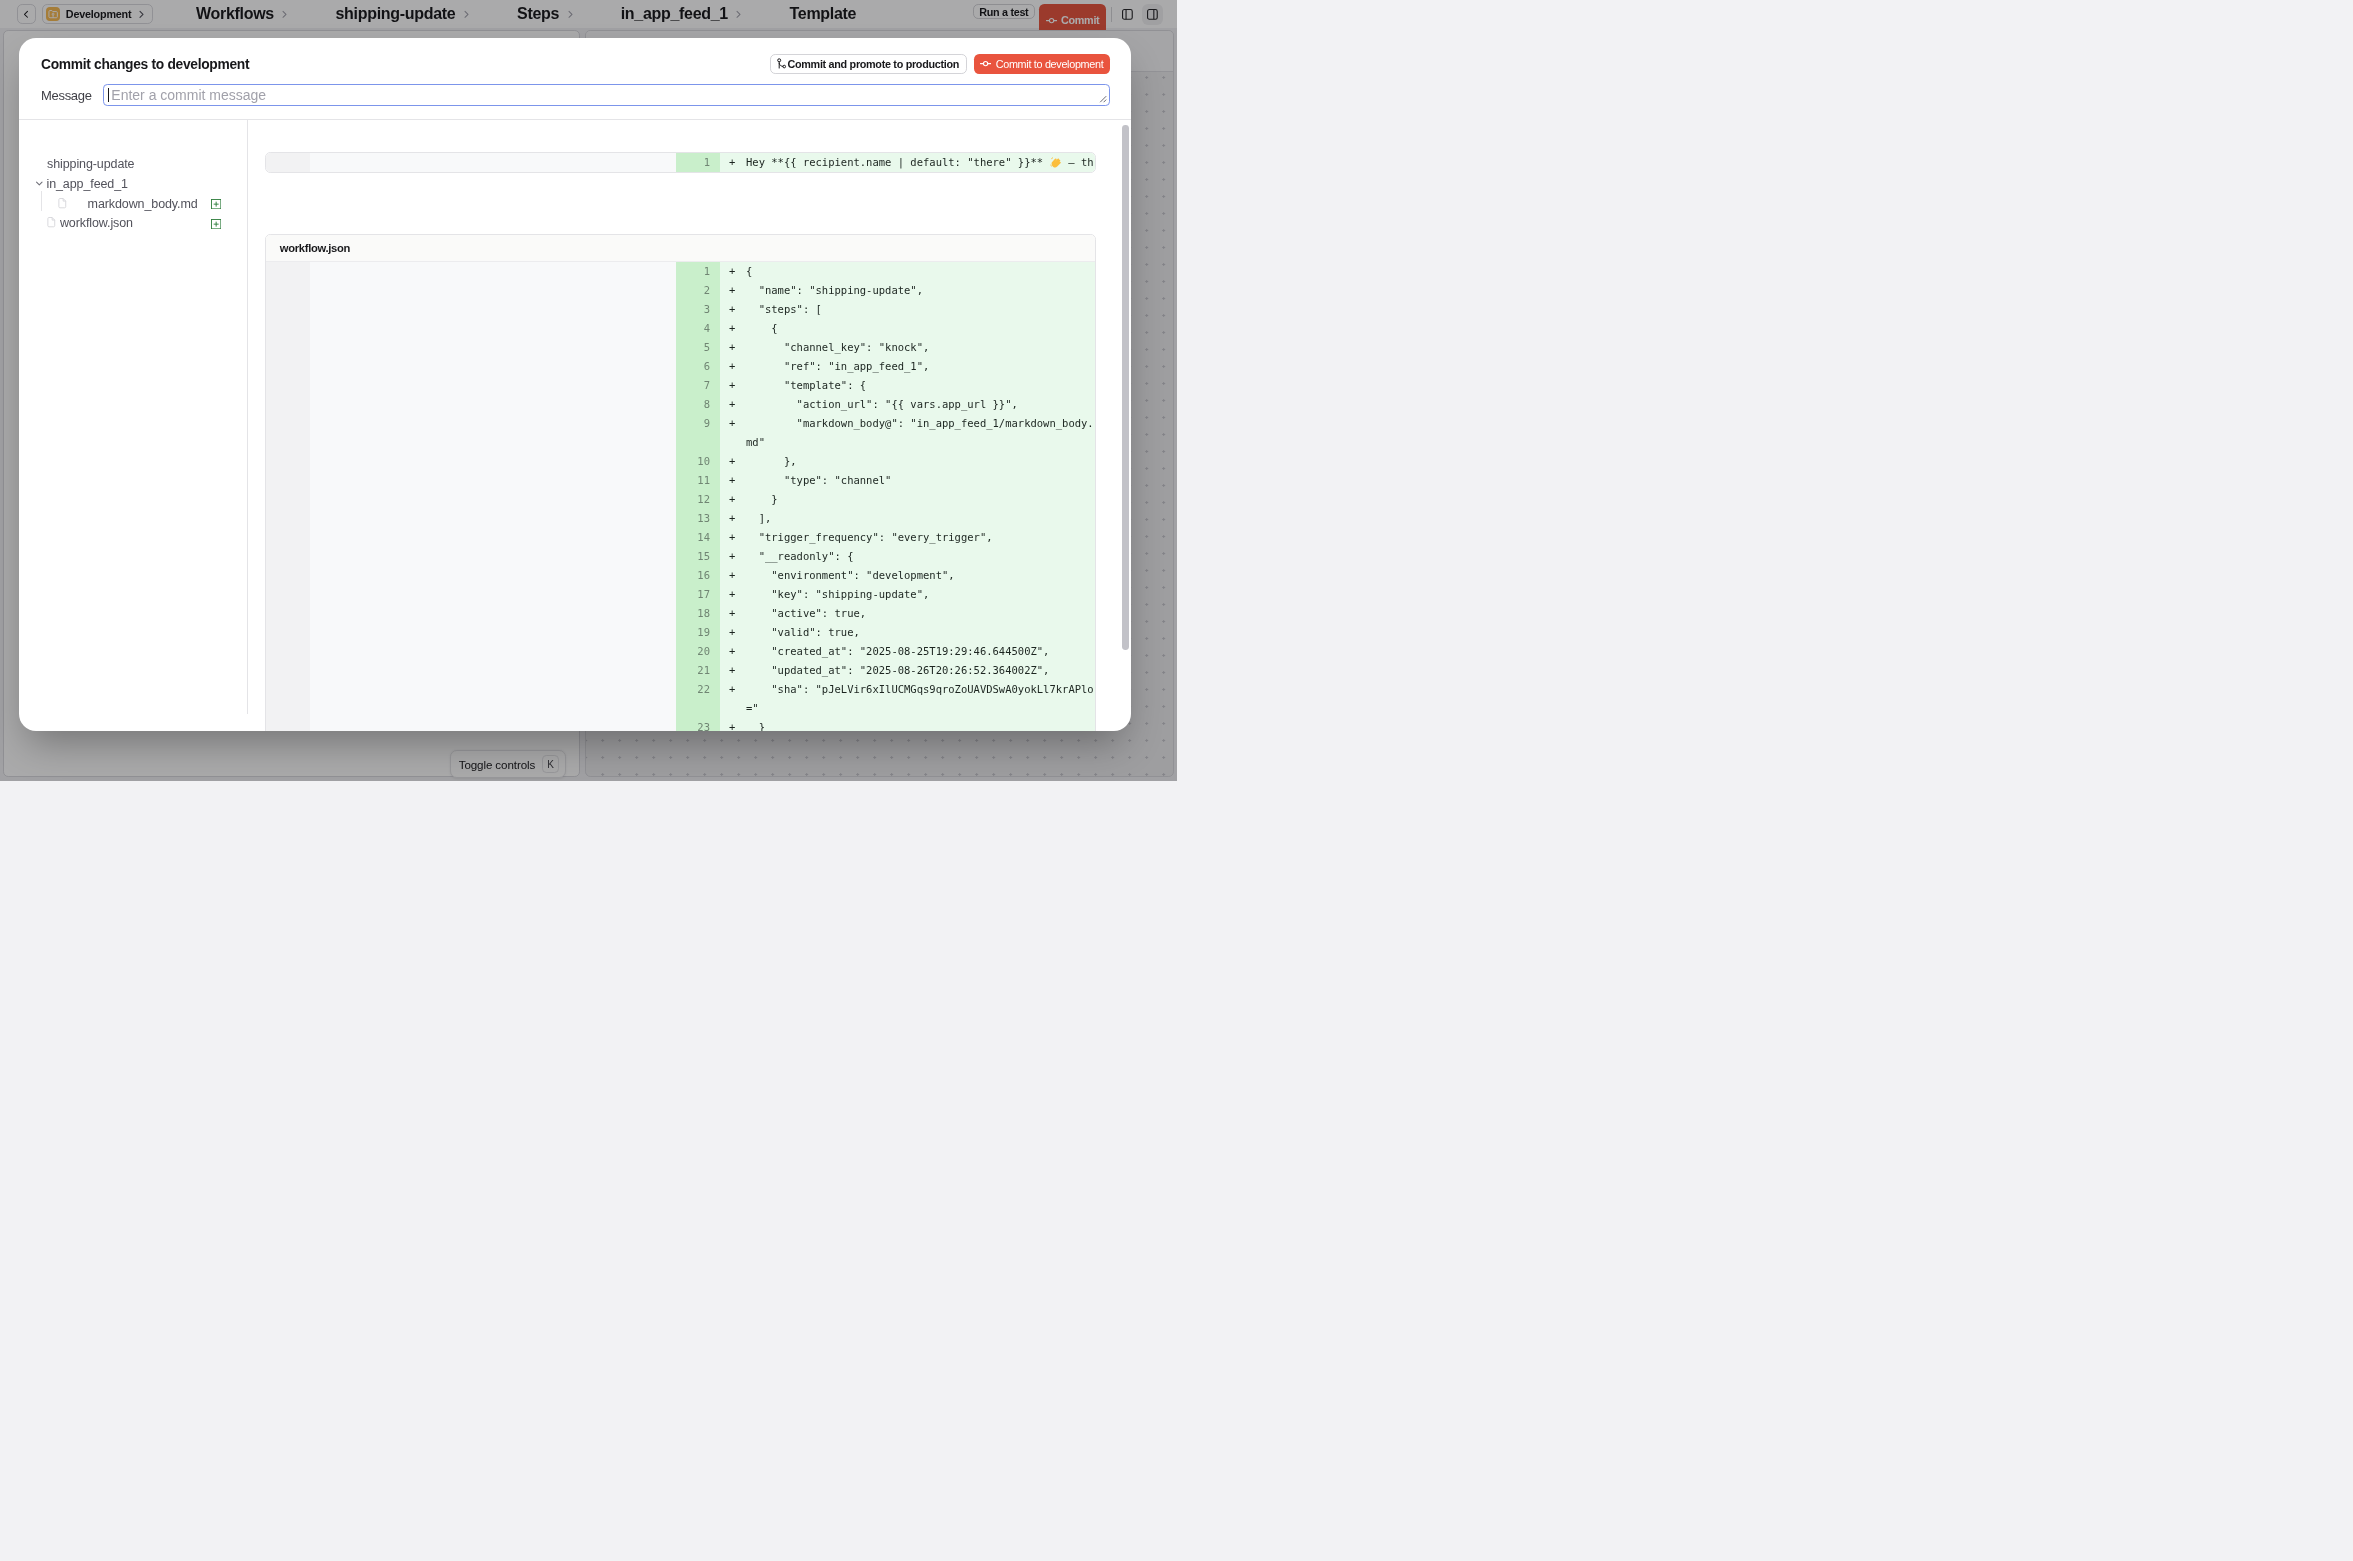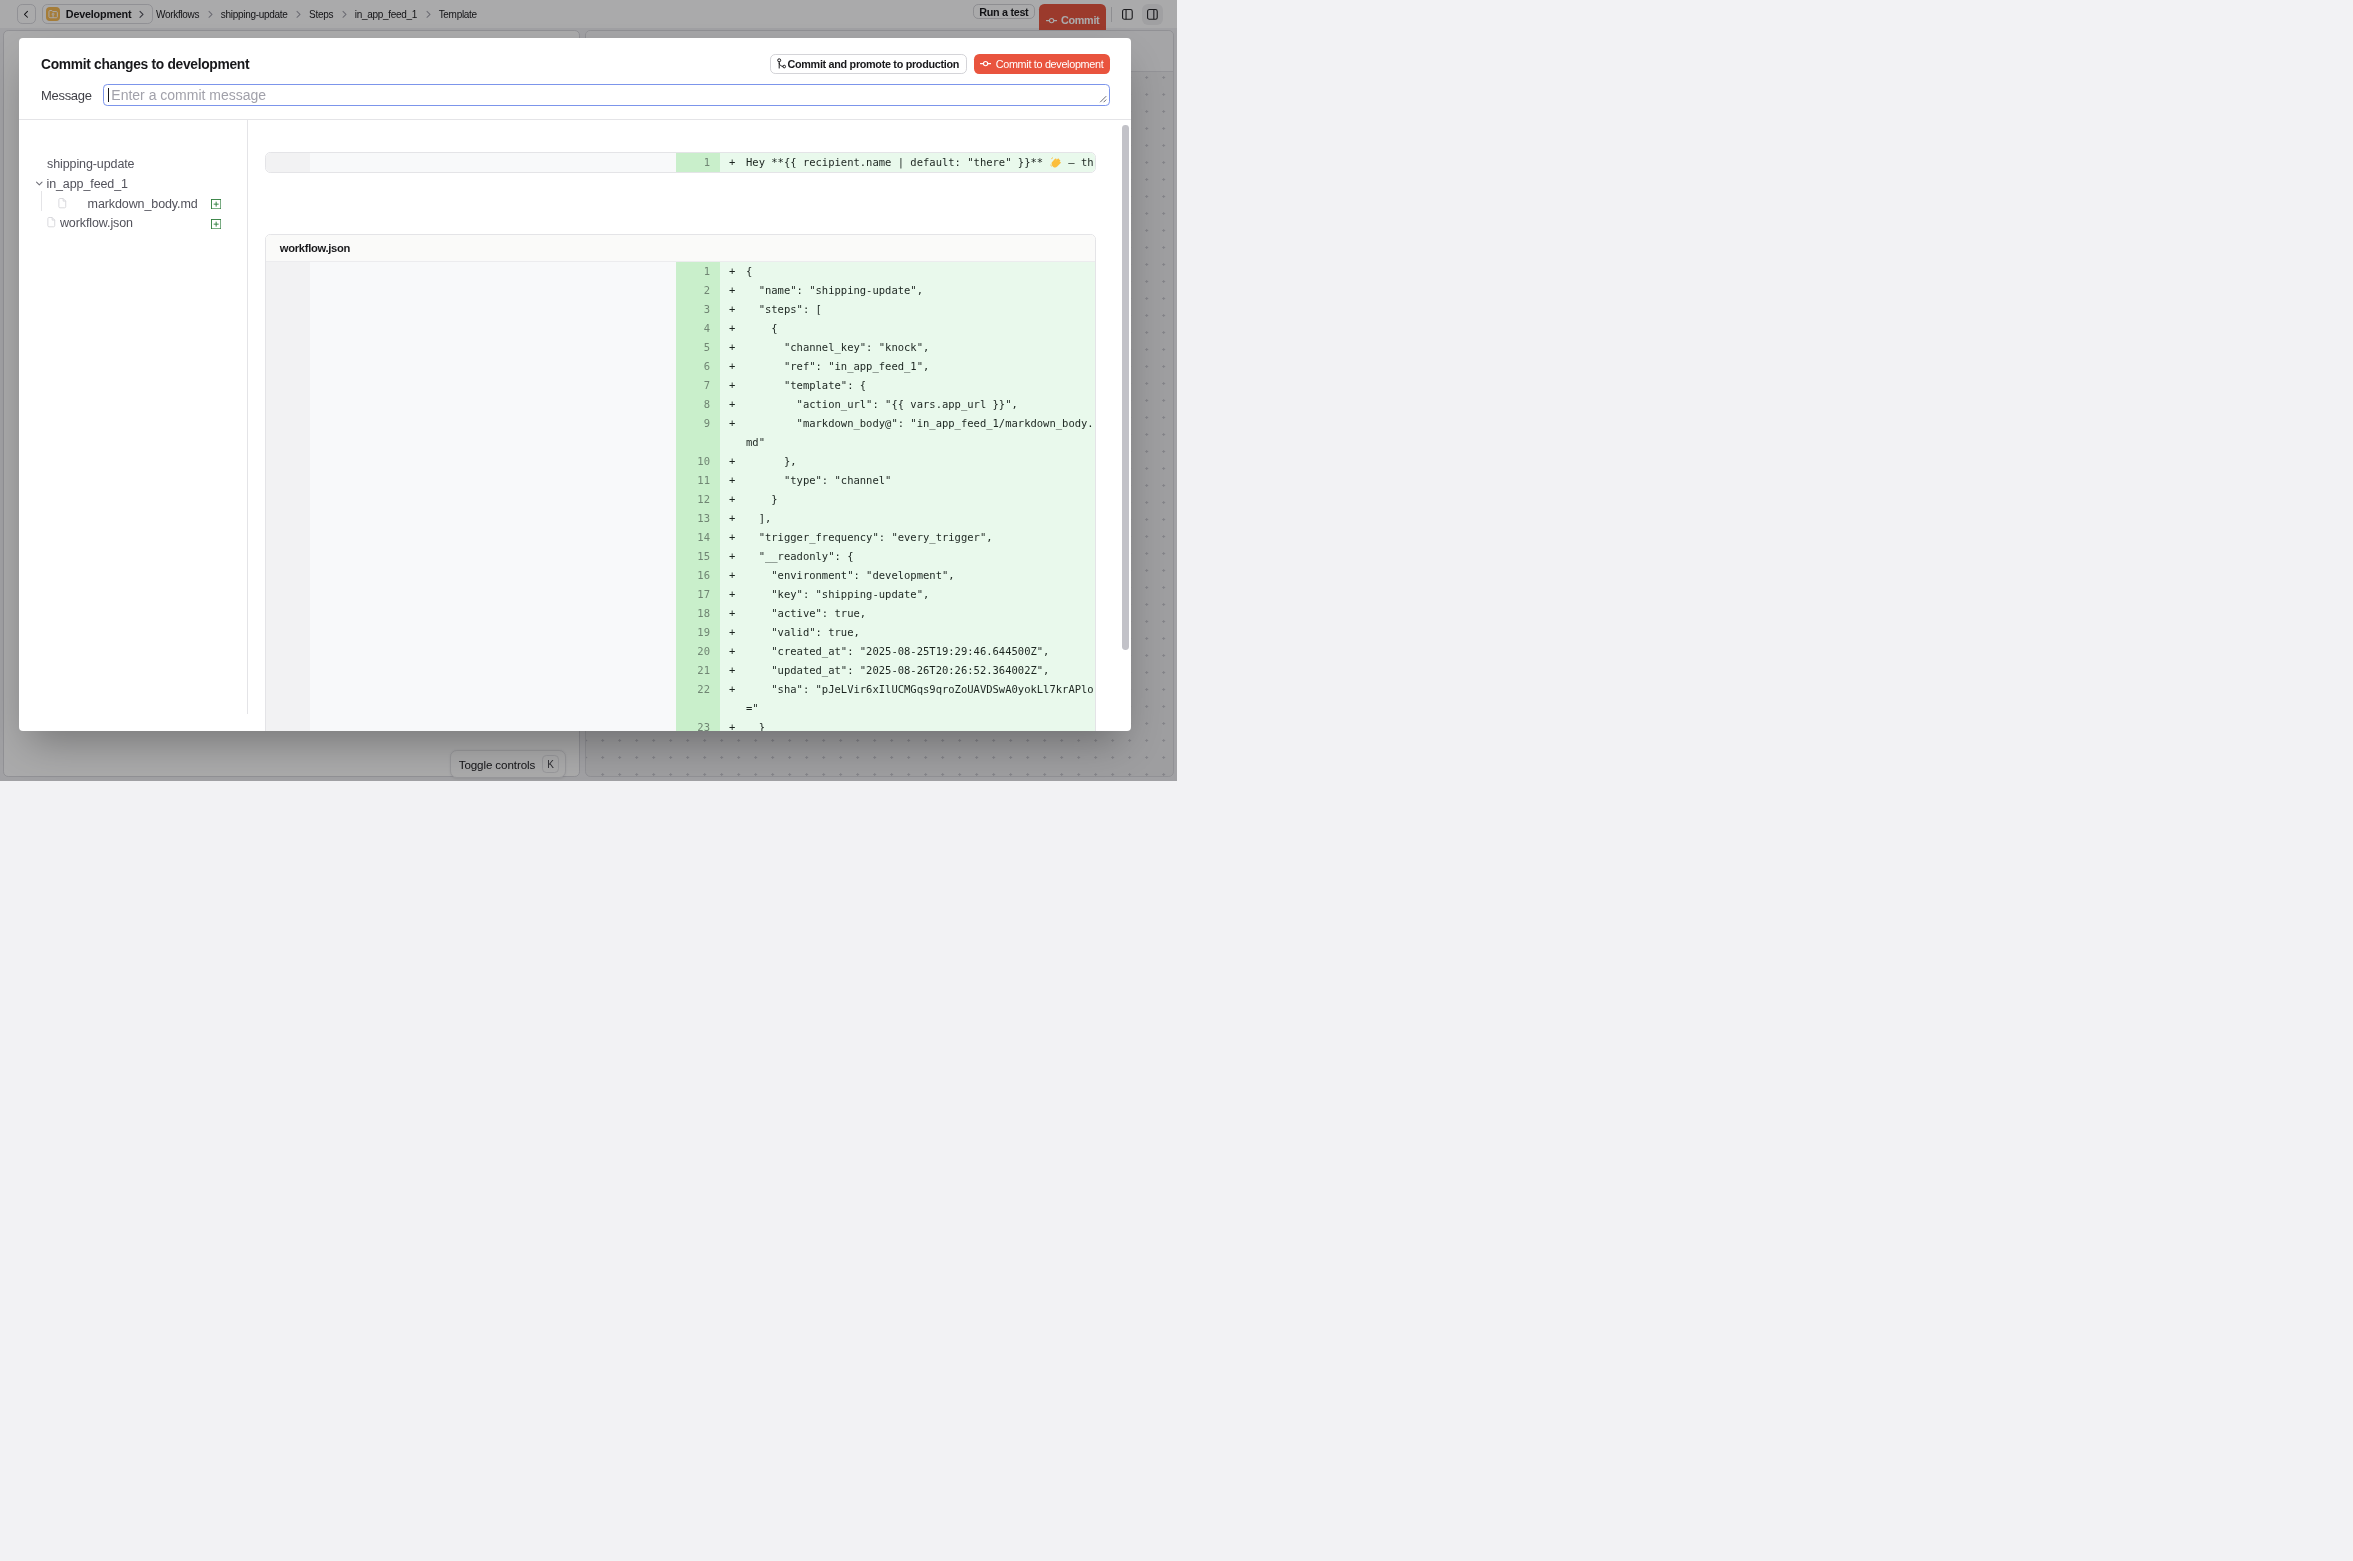--- a/index.html
+++ b/index.html
@@ -7,21 +7,21 @@
   body { font-family:"Liberation Sans", sans-serif; background:#F2F2F4; position:relative; }
   svg { display:block; }
 
   
   .topbar { position:absolute; left:0; top:0; width:1177px; height:28px; background:#FFFFFF; display:flex; align-items:center; }
   .back-btn { position:absolute; left:17px; top:4.3px; width:19.4px; height:20px; border:0.9px solid #D9D9DE; border-radius:5.2px; background:#fff; display:flex; align-items:center; justify-content:center; }
   .env-box { position:absolute; left:42px; top:4.3px; height:20px; border:0.9px solid #D9D9DE; border-radius:5.2px; background:#fff; display:flex; align-items:center; padding:0 6px 0 3px; gap:6px; }
   .env-icon { width:13.8px; height:13.8px; border-radius:3.9px; background:#F7BA52; display:flex; align-items:center; justify-content:center; }
   .env-label { font-size:10.8px; font-weight:600; color:#18181B; letter-spacing:-0.2px; }
   .crumbs { position:absolute; left:156px; top:0; height:28px; display:flex; align-items:center; gap:6.5px; }
-  .crumb { font-size:10px; font-weight:400; color:#18181B; letter-spacing:-0.3px; }
+  .crumb { font-size:16px; font-weight:700; color:#18181B; letter-spacing:-0.3px;margin-left:40px; }
   .crumb-sep svg { stroke:#A1A1AA; }
   .run-test-btn { position:absolute; left:973px; top:4.3px; height:15px; border:0.9px solid #D4D4D8; border-radius:5.2px; background:#fff; display:flex; align-items:center; padding:0 5.2px; font-size:10.8px; font-weight:600; letter-spacing:-0.3px; color:#18181B; }
   .commit-btn-top { position:absolute; left:1039px; top:4.3px; height:32px; border:none; border-radius:5.2px; background:#E9543E; color:#fff; display:flex; align-items:center; gap:4.3px; padding:0 6.5px; font-size:10.8px; font-weight:600; letter-spacing:-0.3px; }
   .tb-divider { position:absolute; left:1111px; top:6.9px; width:0.9px; height:15px; background:#D4D4D8; }
   .panel-btn { position:absolute; top:4.3px; width:20.7px; height:20.7px; border:none; background:transparent; border-radius:6px; display:flex; align-items:center; justify-content:center; }
   .panel-btn.p1 { left:1117px; }
   .panel-btn.p2 { left:1142px; }
   .panel-btn.active { background:#F0F0F2; }
 
   
@@ -32,21 +32,21 @@
     background-image:radial-gradient(circle, #C6C6CB 1px, rgba(0,0,0,0) 1.1px);
     background-size:17px 17px; background-position:8.2px 14px; }
   .toggle-controls { position:absolute; left:450px; top:750px; width:116px; height:28px; background:#FFFFFF; border:0.9px solid #E4E4E7; border-radius:6.9px; box-shadow:0 0.9px 2.6px rgba(0,0,0,0.08); display:flex; align-items:center; padding:0 6px 0 7.7px; justify-content:space-between; }
   .toggle-label { font-size:11.6px; color:#18181B; letter-spacing:-0.1px; }
   .kbd { width:17px; height:18px; border:0.9px solid #E4E4E7; border-radius:4.3px; font-size:10px; color:#3F3F46; display:flex; align-items:center; justify-content:center; }
 
   
   .overlay { position:absolute; inset:0; background:rgba(10,10,12,0.345); }
 
   
-  .modal { position:absolute; left:19px; top:38px; width:1112px; height:693px; background:#FFFFFF; border-radius:4px; box-shadow:0 19px 39px -8.6px rgba(0,0,0,0.32); overflow:hidden; }
+  .modal { position:absolute; left:19px; top:38px; width:1112px; height:693px; background:#FFFFFF; border-radius:17px; box-shadow:0 19px 39px -8.6px rgba(0,0,0,0.32); overflow:hidden; }
   .modal-title { position:absolute; left:22px; top:18.5px; font-size:13.8px; font-weight:700; color:#18181B; letter-spacing:-0.3px; }
   .modal-btns { position:absolute; right:20.7px; top:16px; height:20px; display:flex; gap:7.3px; }
   .promote-btn { height:20px; border:0.9px solid #D4D4D8; border-radius:5.2px; background:#fff; display:flex; align-items:center; gap:0; padding:0 6.9px 0 5.6px; font-size:10.8px; font-weight:600; letter-spacing:-0.3px; color:#18181B; }
   .commit-dev-btn { height:20px; border:none; border-radius:5.2px; background:#E9543E; color:#fff; display:flex; align-items:center; gap:4.7px; padding:0 6.9px 0 5.6px; font-size:10.8px; font-weight:400; letter-spacing:-0.3px; }
   .message-label { position:absolute; left:22px; top:50px; font-size:13px; letter-spacing:-0.3px; color:#3F3F46; }
   .message-input { position:absolute; left:84px; top:46px; width:1007px; height:21.5px; border:0.9px solid #7C95EB; border-radius:4.3px; background:#fff; }
   .caret { position:absolute; left:4.3px; top:3px; width:1.1px; height:13.8px; background:#18181B; }
   .placeholder { position:absolute; left:7.3px; top:2.2px; font-size:14px; color:#A1A1AA; }
   .resize-handle { position:absolute; right:1.3px; bottom:1.3px; }
   .modal-divider { position:absolute; left:0; top:81px; width:100%; height:0.9px; background:#E4E4E7; }

